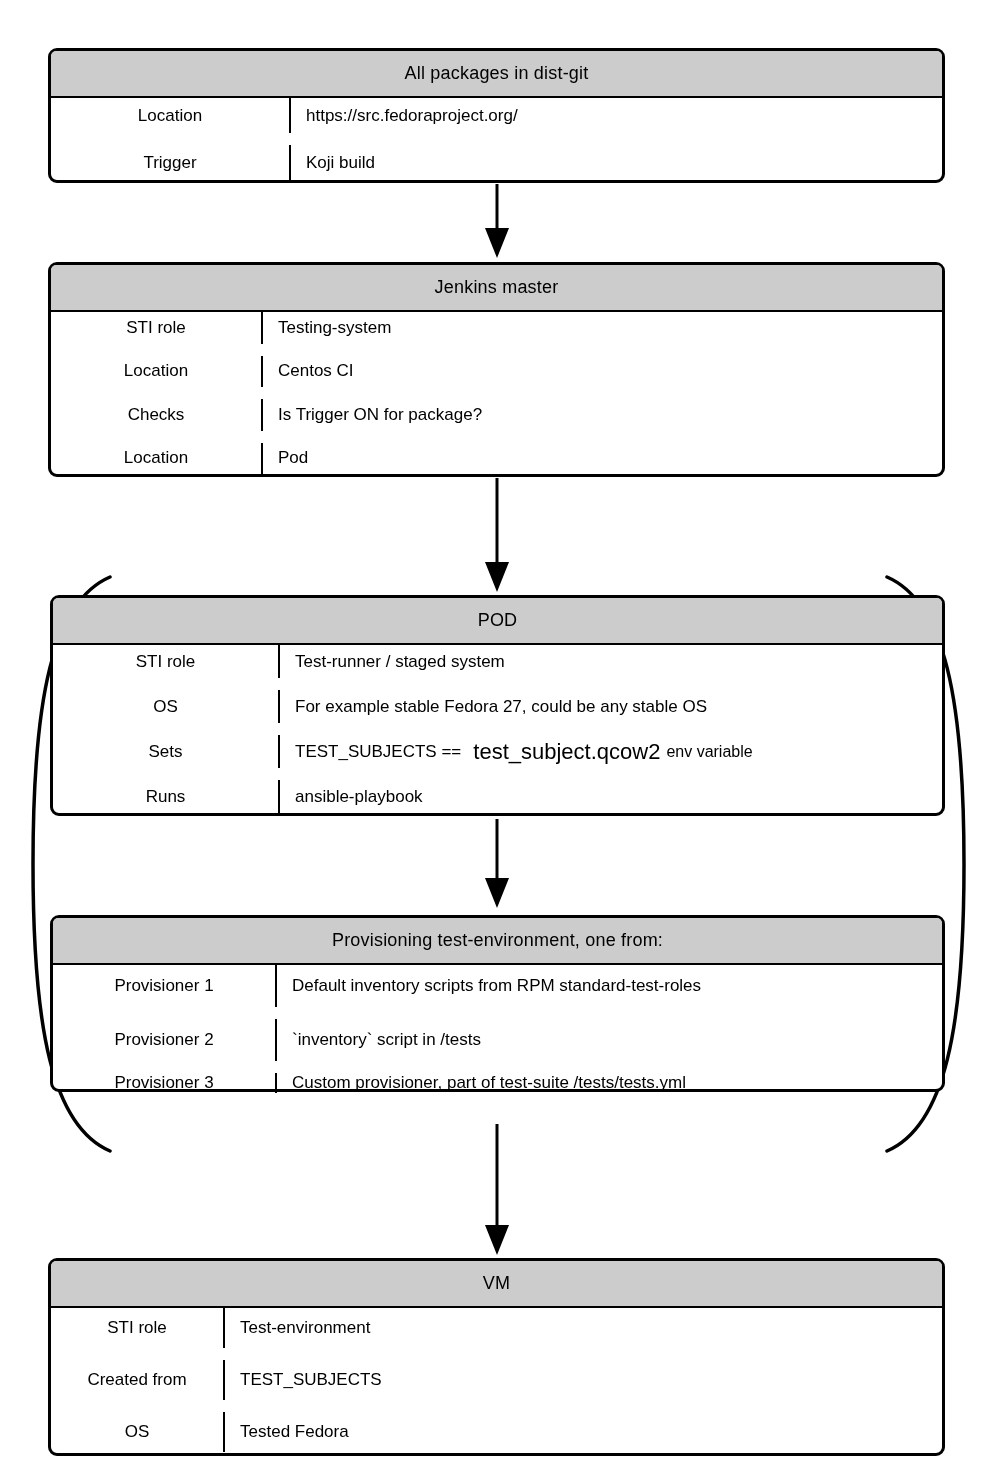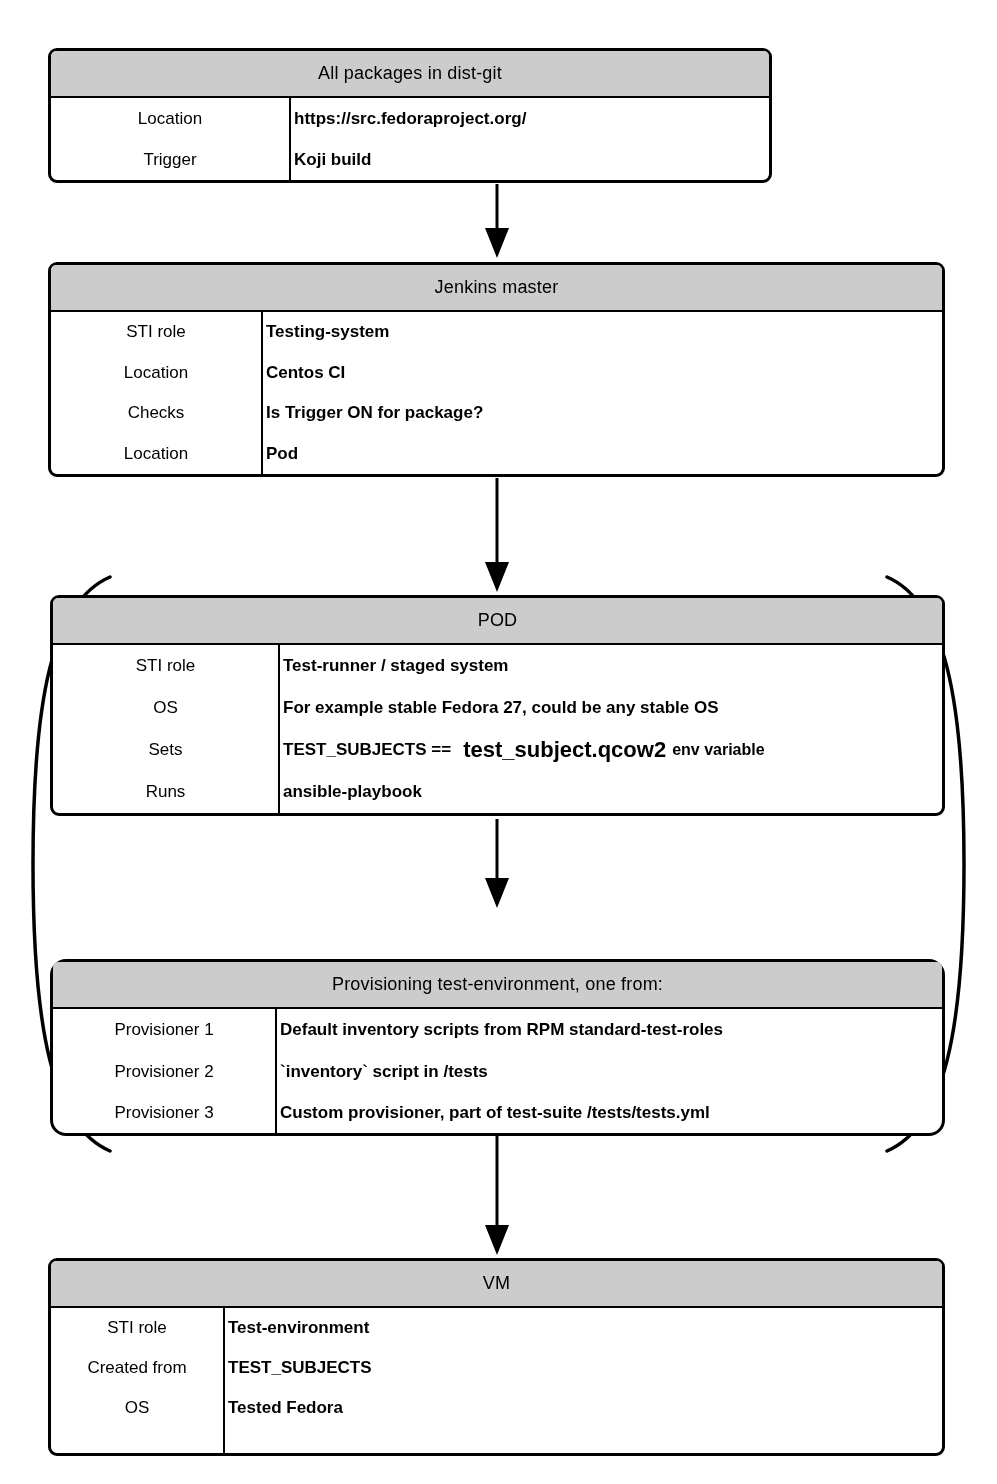--- a/index.html
+++ b/index.html
@@ -6,26 +6,26 @@
   html,body { background:#ffffff; }
   body { font-family:"Liberation Sans", sans-serif; color:#000; }
   .canvas { position:relative; width:997px; height:1484px; background:#ffffff; overflow:hidden; }
 
   .node { position:absolute; border:3px solid #000; border-radius:9px; background:#fff; }
   .node-header {
     height:47px; background:#cccccc; border-bottom:2px solid #000;
     display:flex; align-items:center; justify-content:center;
     font-size:18px; border-radius:5px 5px 0 0; letter-spacing:0.2px;
   }
-  .node-body { display:grid; }
+  .node-body { display:grid;gap:12px; }
   .lbl {
     border-right:2px solid #000; display:flex; align-items:center;
     justify-content:center; font-size:17px; text-align:center;
   }
-  .val { display:flex; align-items:center; padding-left:3px; font-size:17px; white-space:nowrap;font-weight:bold; }
+  .val { display:flex; align-items:center; padding-left:3px; font-size:17px; white-space:nowrap; }
   .big-txt  { font-size:22px; margin:0 6px 0 12px; }
   .small-txt{ font-size:16px; }
 
   .svg-layer { position:absolute; left:0; top:0; width:997px; height:1484px; pointer-events:none; }
 </style>
 </head>
 <body>
 
 <div class="canvas">
 
@@ -43,21 +43,21 @@
       <polygon points="485,878 509,878 497,908" fill="#000"></polygon>
     </g>
     <g>
       <line x1="497" y1="1124" x2="497" y2="1226" stroke="#000" stroke-width="3"></line>
       <polygon points="485,1225 509,1225 497,1255" fill="#000"></polygon>
     </g>
     <path d="M 110 577 C 52 602 33 700 33 864 C 33 1028 52 1126 110 1151" fill="none" stroke="#000" stroke-width="3.5" stroke-linecap="round"></path>
     <path d="M 887 577 C 945 602 964 700 964 864 C 964 1028 945 1126 887 1151" fill="none" stroke="#000" stroke-width="3.5" stroke-linecap="round"></path>
   </svg>
 
-  <div class="node" style="left:48px; top:48px; width:724px;">
+  <div class="node" style="left:48px; top:48px; width:897px;">
     <div class="node-header">All packages in dist-git</div>
     <div class="node-body" style="height:82px; grid-template-columns:240px 1fr; grid-template-rows:1fr 1fr;">
       <div class="lbl">Location</div>
       <div class="val">https://src.fedoraproject.org/</div>
       <div class="lbl">Trigger</div>
       <div class="val">Koji build</div>
     </div>
   </div>
 
   <div class="node" style="left:48px; top:262px; width:897px;">
@@ -85,21 +85,21 @@
       <div class="val">
         <span>TEST_SUBJECTS ==</span>
         <span class="big-txt">test_subject.qcow2</span>
         <span class="small-txt">env variable</span>
       </div>
       <div class="lbl">Runs</div>
       <div class="val">ansible-playbook</div>
     </div>
   </div>
 
-  <div class="node" style="left:50px; top:959px; width:895px;border-radius:16px;">
+  <div class="node" style="left:50px; top:915px; width:895px;">
     <div class="node-header">Provisioning test-environment, one from:</div>
     <div class="node-body" style="height:124px; grid-template-columns:224px 1fr; grid-template-rows:42px 42px 1fr;">
       <div class="lbl">Provisioner 1</div>
       <div class="val">Default inventory scripts from RPM standard-test-roles</div>
       <div class="lbl">Provisioner 2</div>
       <div class="val">`inventory` script in /tests</div>
       <div class="lbl">Provisioner 3</div>
       <div class="val">Custom provisioner, part of test-suite /tests/tests.yml</div>
     </div>
   </div>

